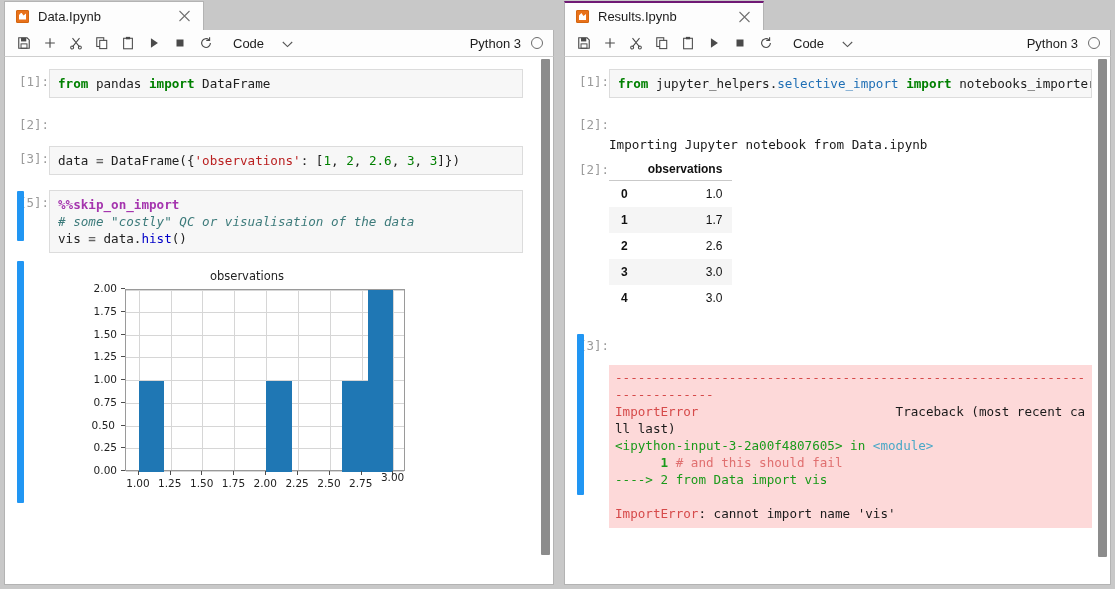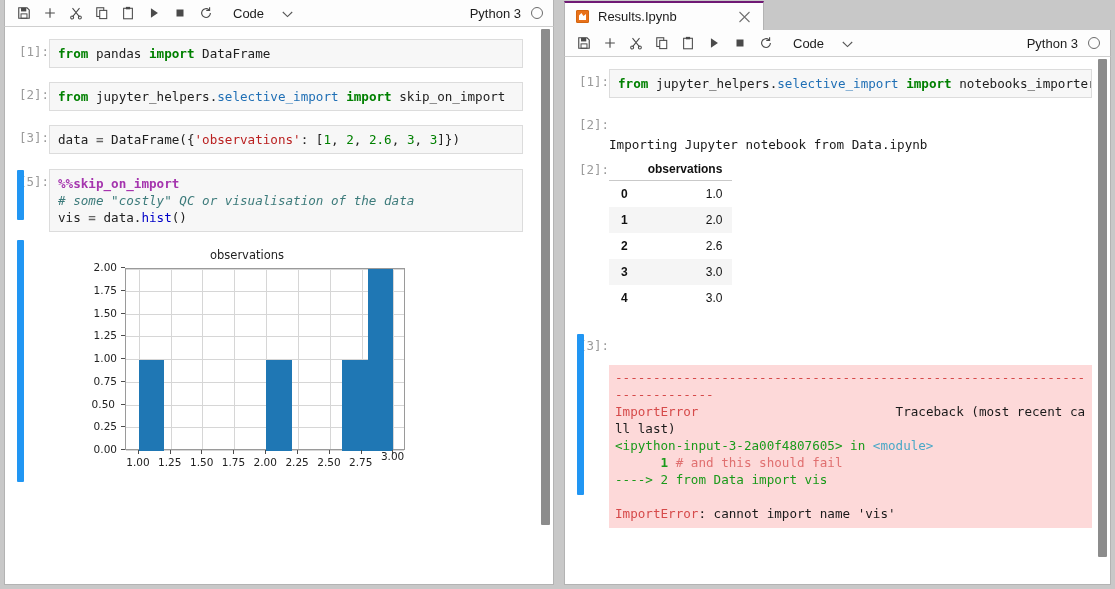--- a/index.html
+++ b/index.html
@@ -161,20 +161,31 @@
   }
   .vthumb{
     position:absolute;left:3px;width:9px;background:#8c8c8c;border-radius:1px;
   }
 </style>
 </head>
 <body>
 
 <div class="win" id="win-left">
 
+  <div class="tabbar">
+    <div class="tab">
+      <span class="tab-icon"></span>
+      <span class="tab-title">Data.Ipynb</span>
+      <span class="tab-close">
+        <svg width="13" height="13" viewBox="0 0 13 13">
+            <path d="M1.5 1.5 L11.5 11.5 M11.5 1.5 L1.5 11.5" stroke="#444" stroke-width="1.1" fill="none"></path>
+          </svg>
+      </span>
+    </div>
+  </div>
 
   <div class="toolbar">
     <div class="tb-btn">
       <svg width="14" height="14" viewBox="0 0 16 16">
           <path d="M2 2h9.5L14 4.5V14H2z" fill="none" stroke="#4a4a4a" stroke-width="1.3"></path>
           <rect x="4.6" y="2" width="6" height="4.2" fill="#4a4a4a"></rect>
           <rect x="4.6" y="9" width="6.8" height="5" fill="none" stroke="#4a4a4a" stroke-width="1.1"></rect>
         </svg>
     </div>
     <div class="tb-btn">
@@ -234,21 +245,20 @@
   <div class="nb-outer">
     <div class="nb-scroll">
 
       <div class="cell" style="margin-top:12px;padding-right:30px;">
         <div class="prompt">[1]:</div>
         <div class="inputbox"><span class="k-kw">from</span> pandas <span class="k-kw">import</span> DataFrame</div>
       </div>
 
       <div class="cell" style="margin-top:14px;padding-right:30px;">
         <div class="prompt">[2]:</div>
-        <div class="inputbox"><span class="k-kw">from</span> jupyter_helpers.<span class="k-mod">selective_import</span> <span class="k-kw">import</span> skip_on_import</div>
       </div>
 
       <div class="cell" style="margin-top:14px;padding-right:30px;">
         <div class="prompt">[3]:</div>
         <div class="inputbox">data <span class="k-op">=</span> DataFrame({<span class="k-str">'observations'</span>: [<span class="k-num">1</span>, <span class="k-num">2</span>, <span class="k-num">2.6</span>, <span class="k-num">3</span>, <span class="k-num">3</span>]})</div>
       </div>
 
       <div class="cell" style="margin-top:15px;padding-right:30px;">
         <div class="marker" style="top:1px;height:50px;"></div>
         <div class="prompt">[5]:</div>
@@ -448,21 +458,21 @@
                 <th class="colhdr">observations</th>
               </tr>
             </thead>
             <tbody>
               <tr>
                 <th class="idx">0</th>
                 <td>1.0</td>
               </tr>
               <tr>
                 <th class="idx">1</th>
-                <td>2.0</td>
+                <td>1.7</td>
               </tr>
               <tr>
                 <th class="idx">2</th>
                 <td>2.6</td>
               </tr>
               <tr>
                 <th class="idx">3</th>
                 <td>3.0</td>
               </tr>
               <tr>

